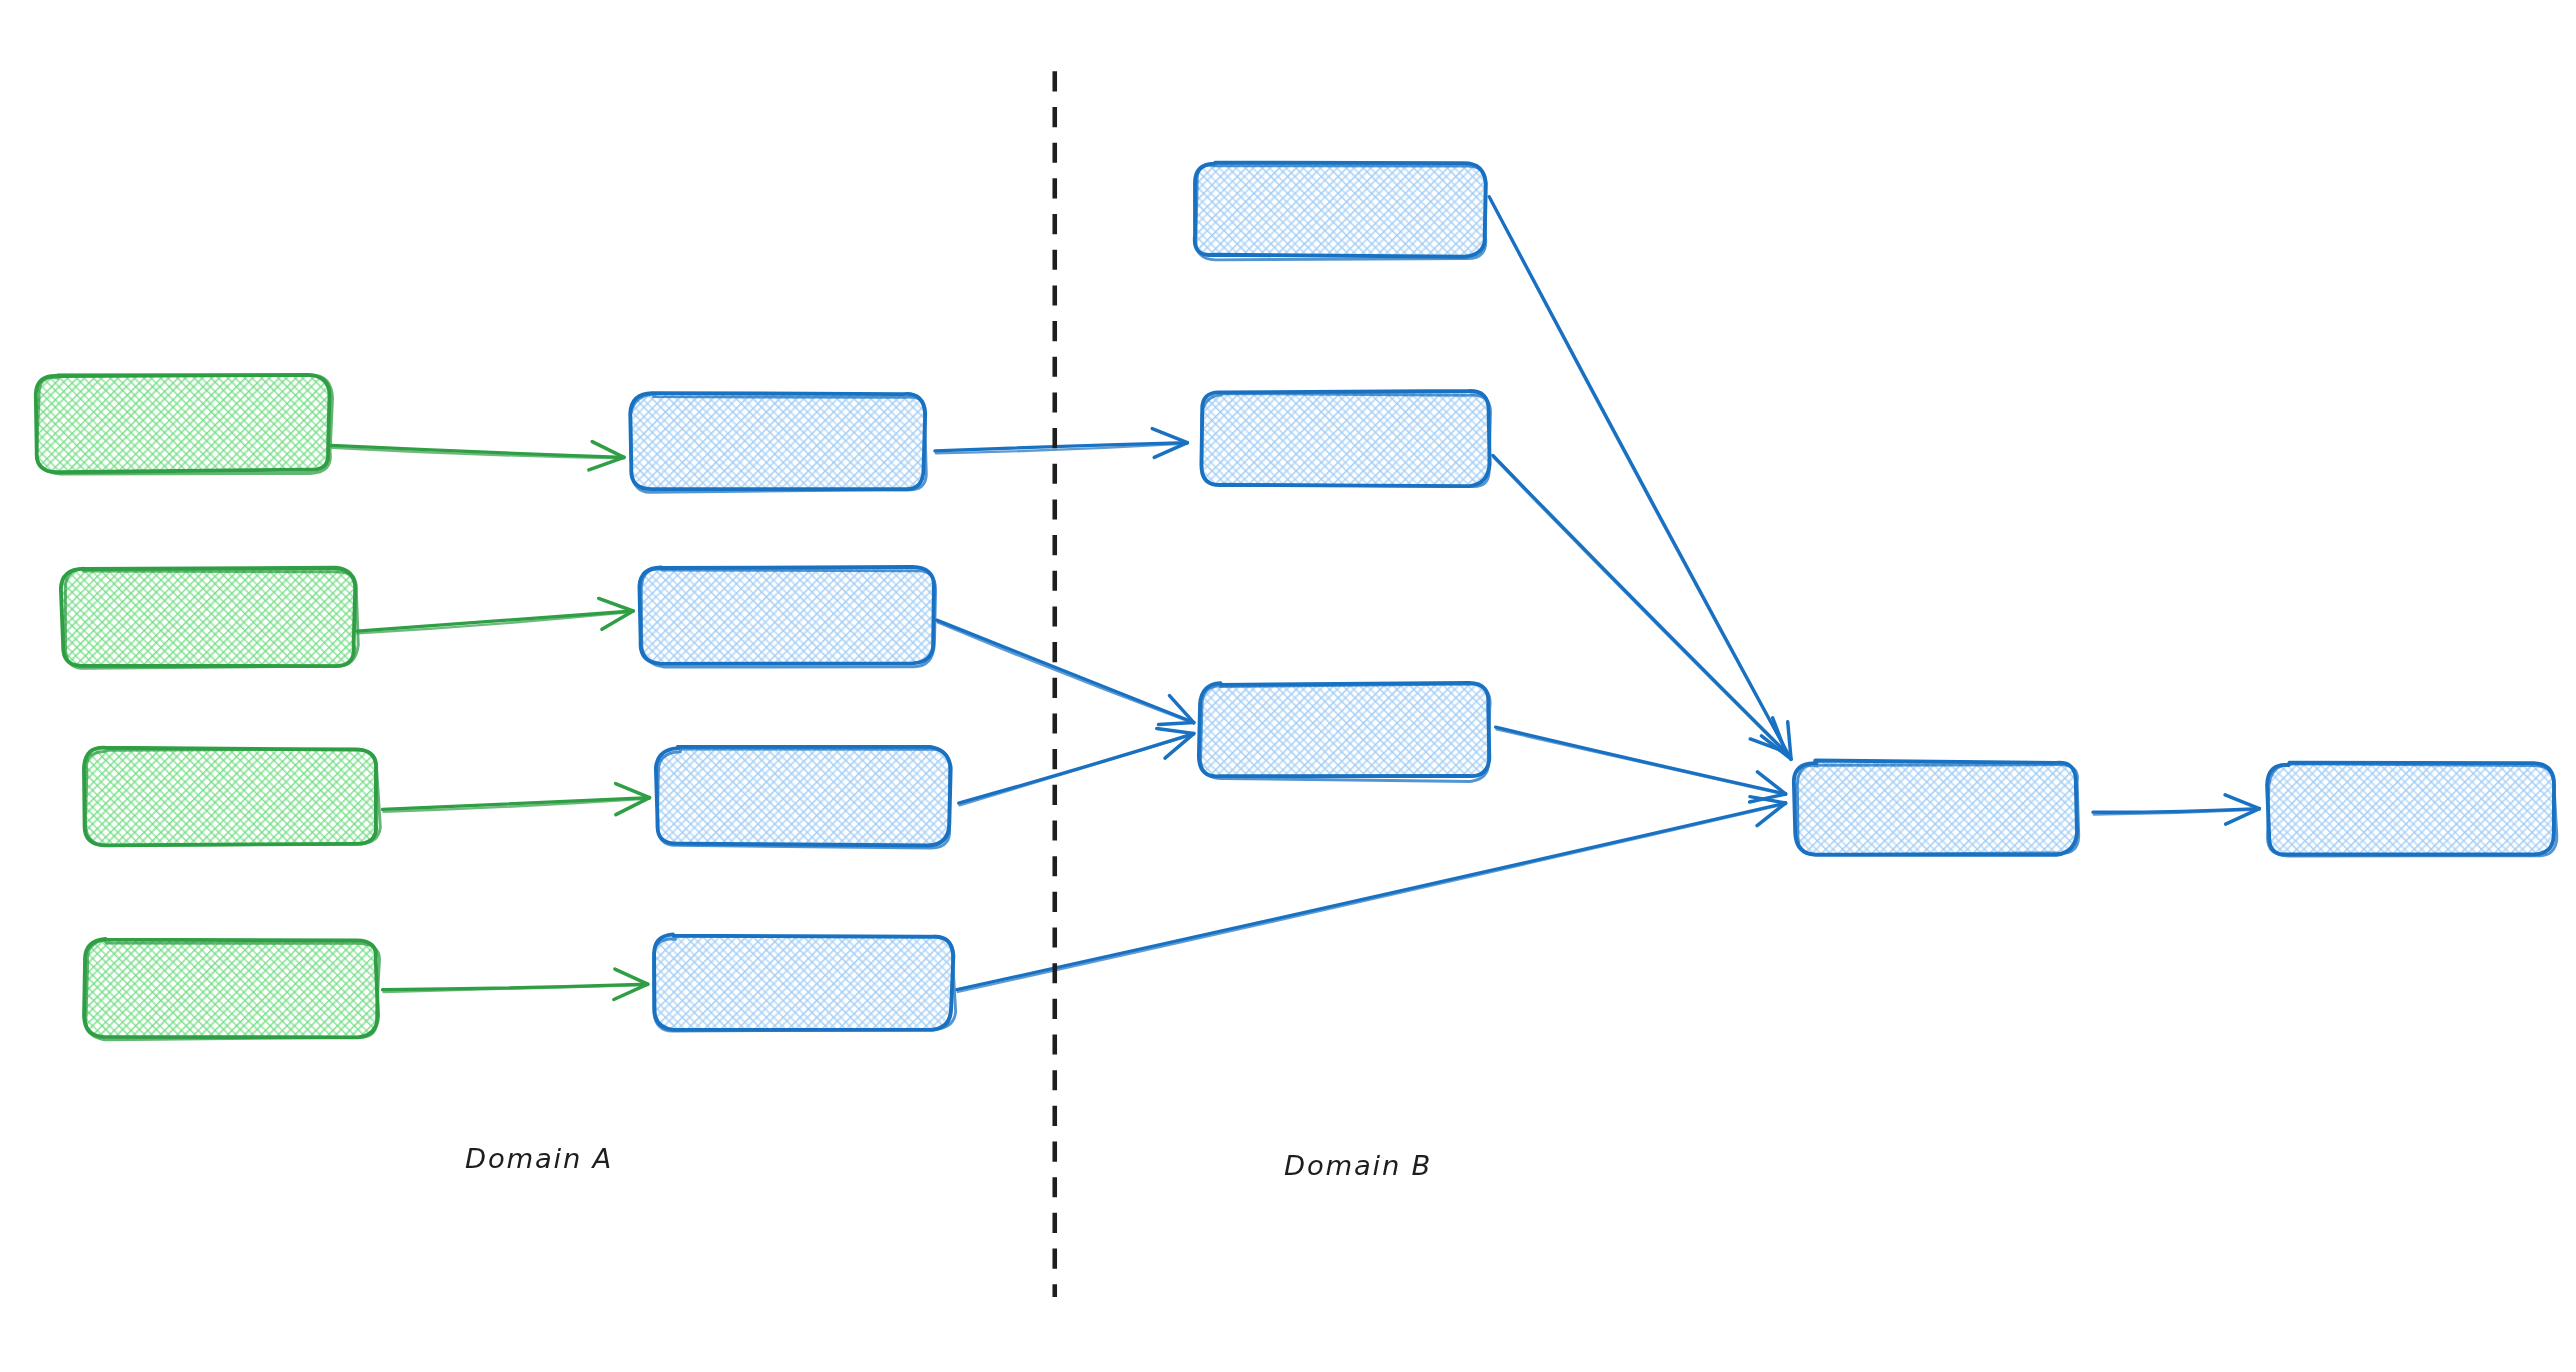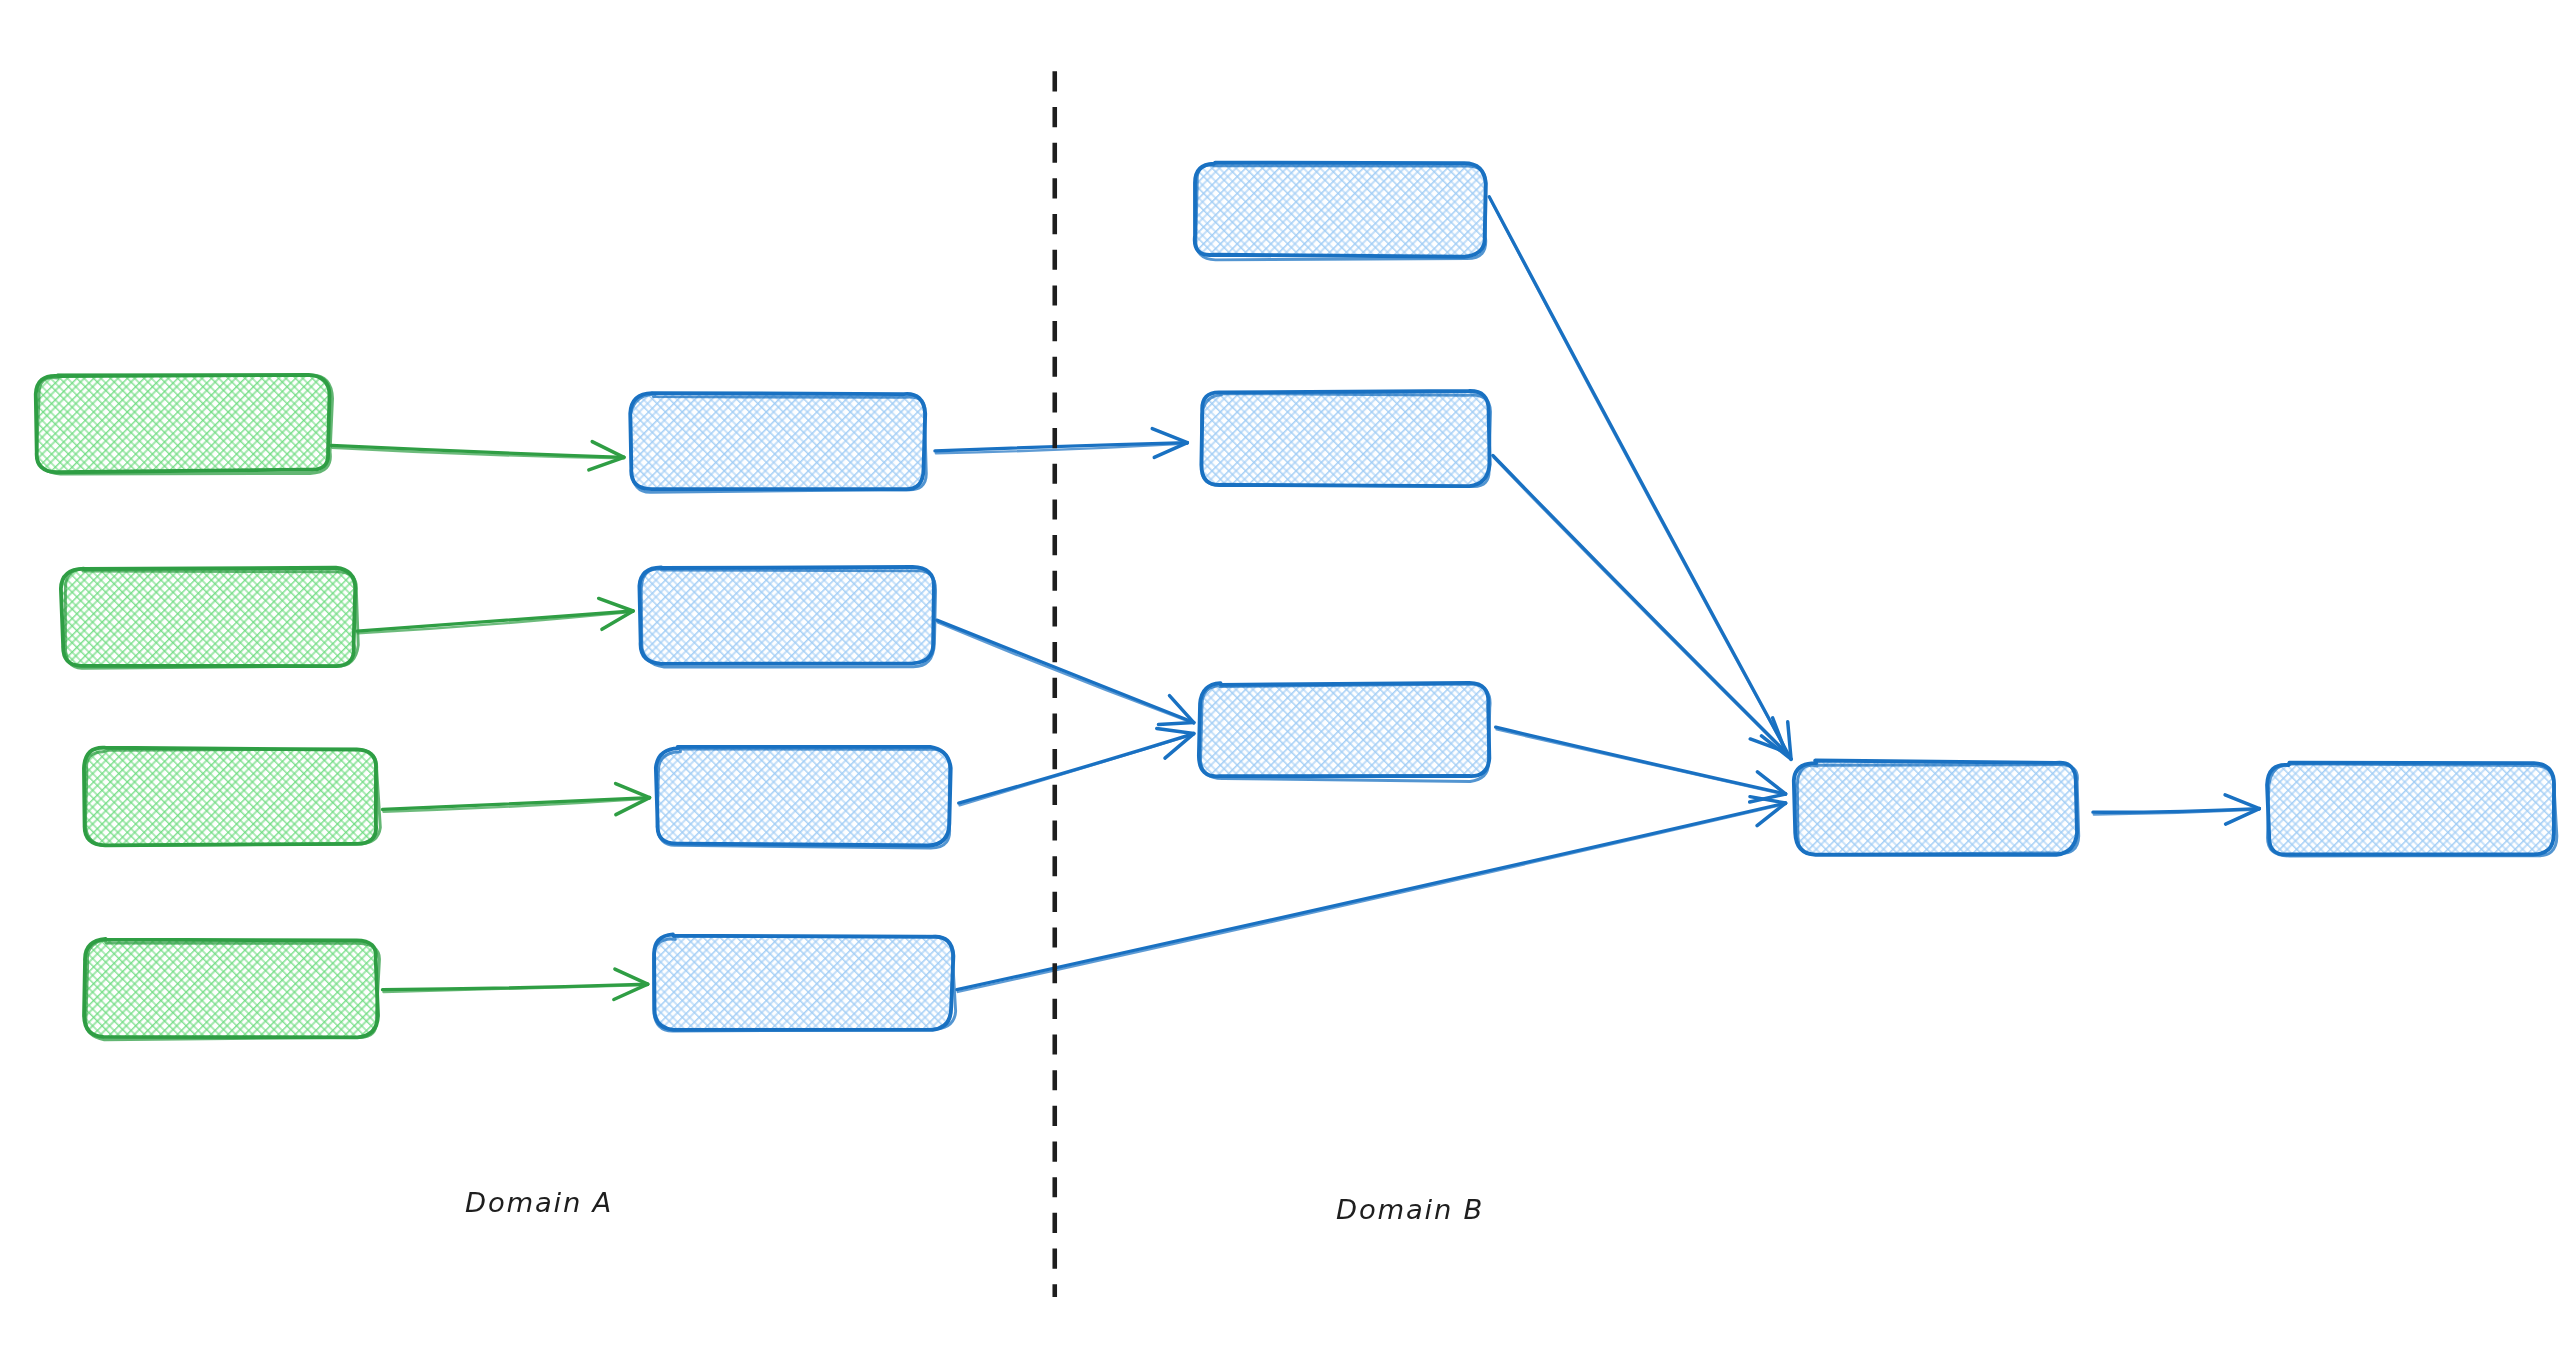--- a/index.html
+++ b/index.html
@@ -8,21 +8,20 @@
   #stage{position:relative;width:2576px;height:1372px;background:#fff;}
   svg#canvas{position:absolute;left:0;top:0;width:2576px;height:1372px;}
   .dlabel{
     position:absolute;
     color:#1e1e1e;
     font-family:"DejaVu Sans", sans-serif;
     font-size:27.4px;
     font-style:italic;
     letter-spacing:1.8px;
     white-space:nowrap;
-    margin-top:44px;
   }
 </style>
 </head>
 <body>
 
 <div id="stage">
   <svg id="canvas" viewBox="0 0 2816 1500">
     <defs>
       <pattern id="hatch-green" width="13" height="13" patternUnits="userSpaceOnUse" patternTransform="rotate(45)">
         <line x1="0" y1="0" x2="0" y2="13" stroke="#69db7c" stroke-width="3.2" stroke-opacity="0.85"></line>
@@ -234,15 +233,15 @@
           <path d="M 2433.0412376382606 901.0004392067606 L 2470 884" fill="none" stroke="#1971c2" stroke-width="3.8" stroke-linecap="round"></path>
           <path d="M 2432.4830711531276 868.9342997339629 L 2470 884" fill="none" stroke="#1971c2" stroke-width="3.8" stroke-linecap="round"></path>
         </g>
       </g>
     <g id="layer-divider">
         <line x1="1153" y1="78" x2="1153" y2="1418" stroke="#1e1e1e" stroke-width="5" stroke-dasharray="22 17" stroke-linecap="butt"></line>
       </g>
   </svg>
 
   <div class="dlabel" id="lbl0" style="left: 465px; top: 1143px;">Domain A</div>
-  <div class="dlabel" id="lbl1" style="left: 1336px; top: 1150px;">Domain B</div>
+  <div class="dlabel" id="lbl1" style="left: 1284px; top: 1150px;">Domain B</div>
 </div>
 
 
 </body></html>

